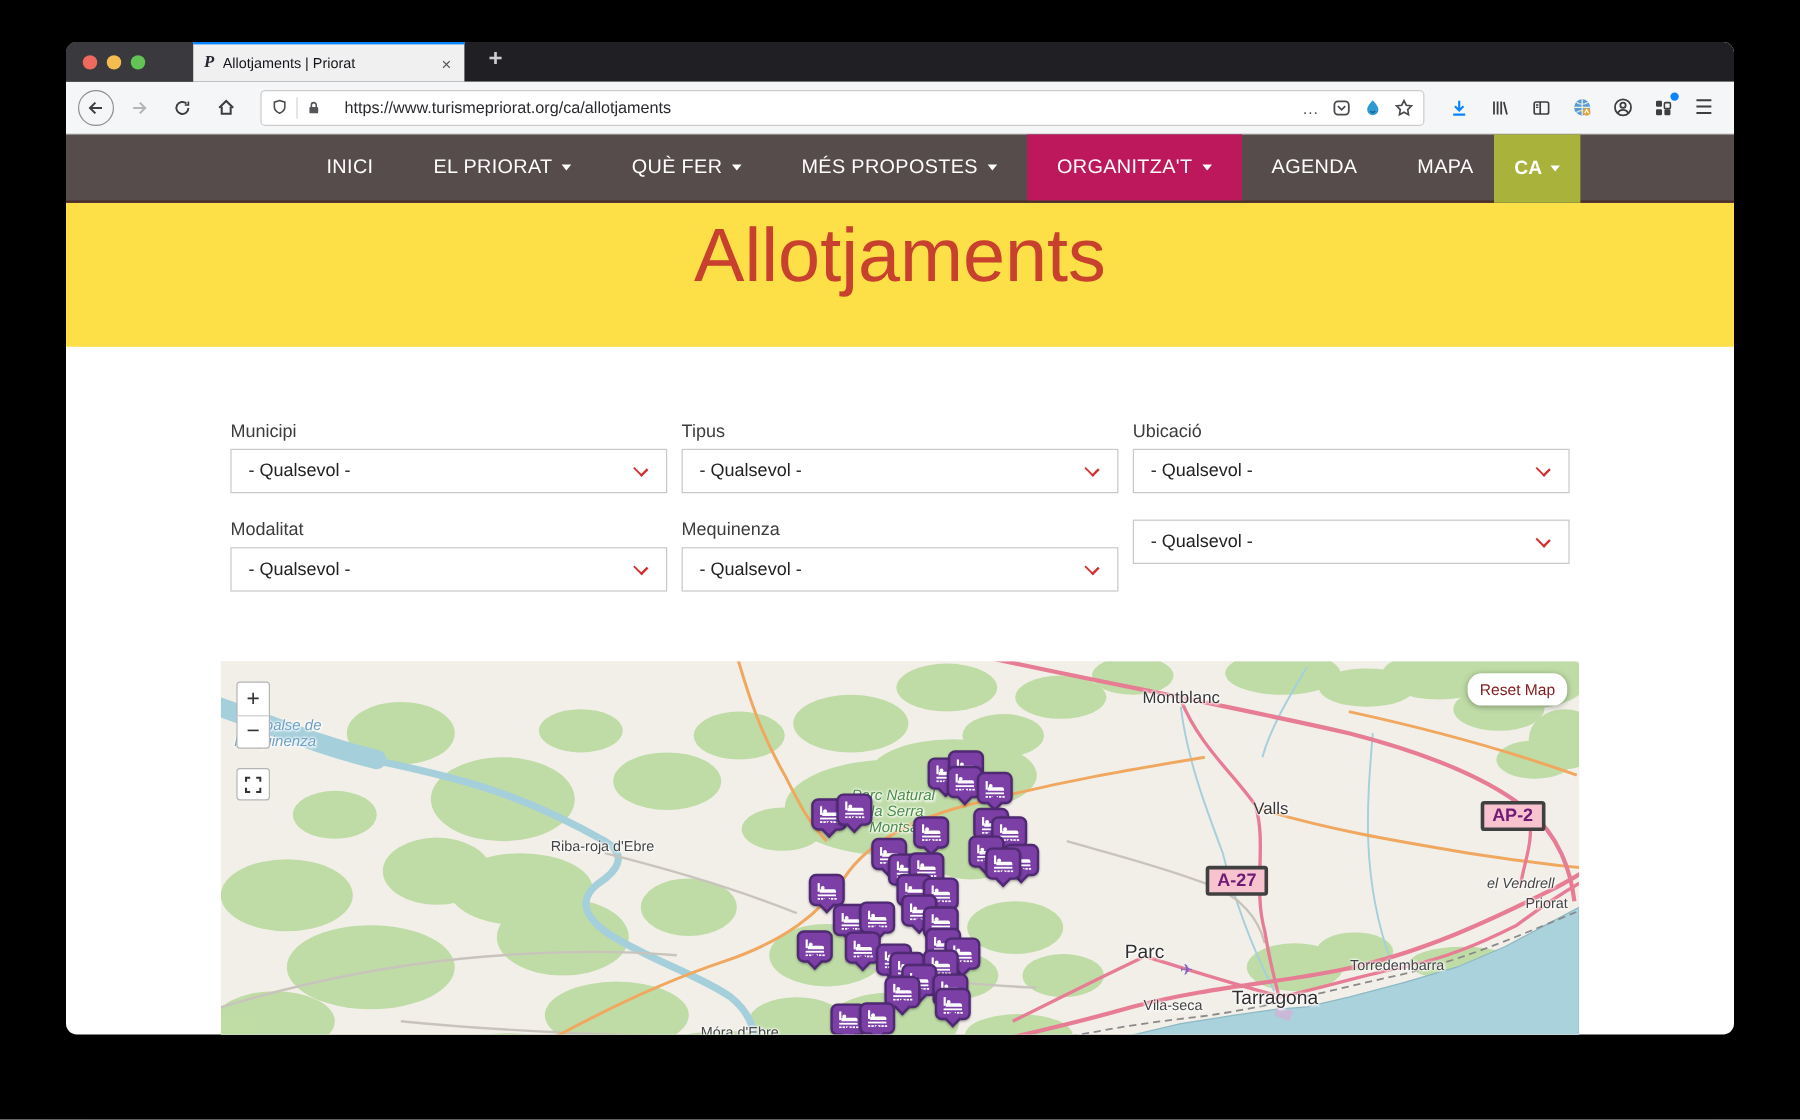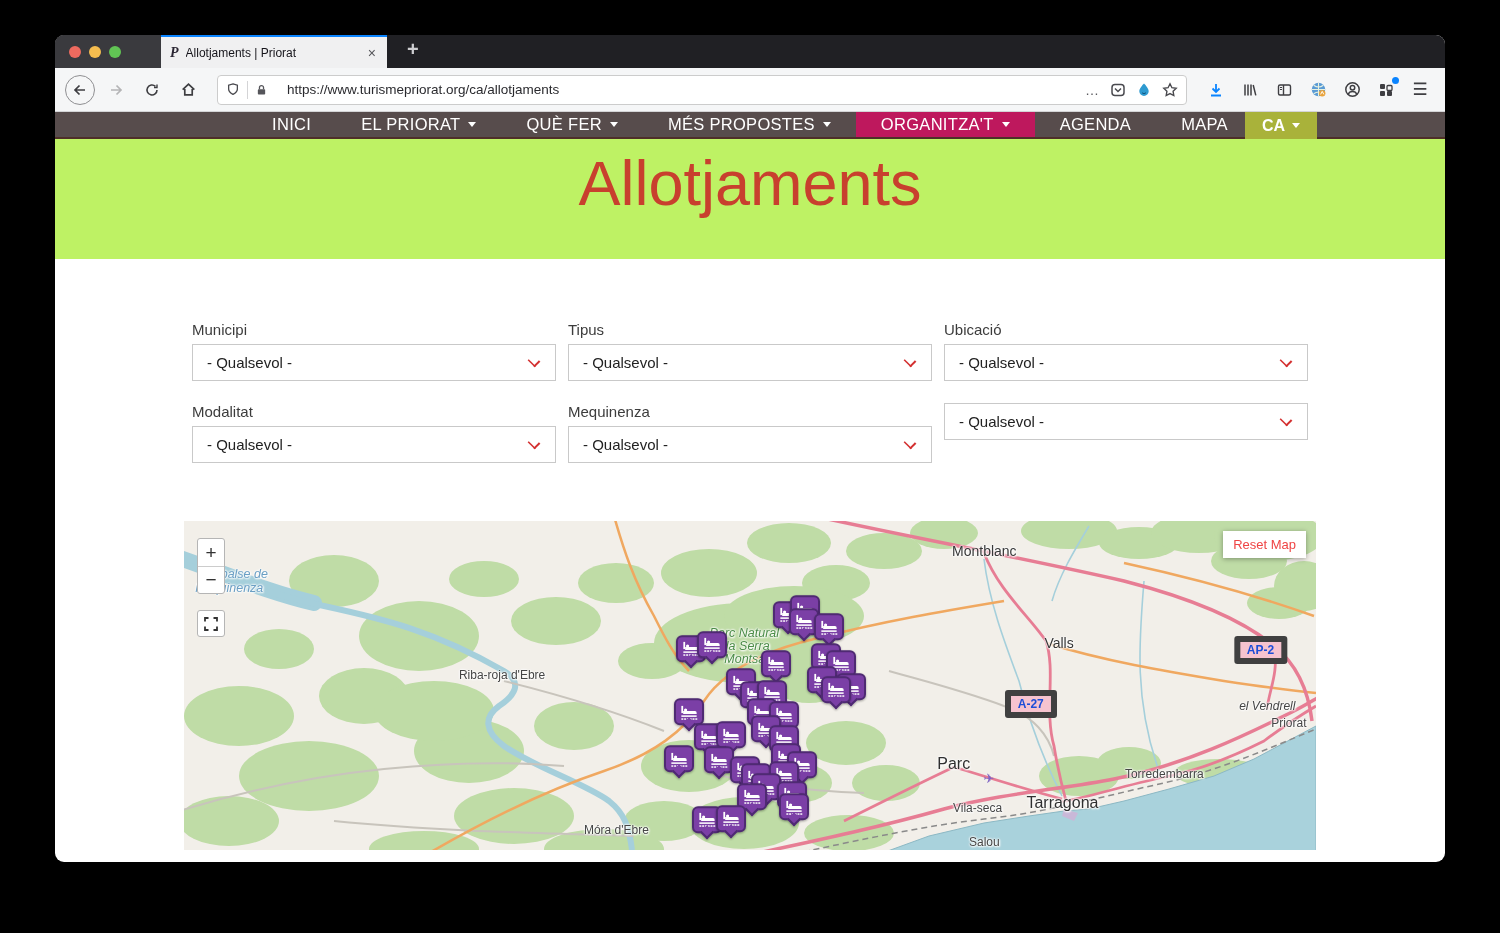--- a/index.html
+++ b/index.html
@@ -42,36 +42,36 @@
   .urlbar .sep { width:1px; height:18px; background:#d4d4d6; }
   .urltext { flex:1; font-size:13.5px; color:#2a2a2e; white-space:nowrap; overflow:hidden;padding-left:12px; }
   .urlicons { display:flex; align-items:center; gap:10px; }
   .dots { color:#5a5a5e; font-size:14px; letter-spacing:1px; }
   .rt-icons { display:flex; align-items:center; gap:4px; }
   .extdot { position:relative; }
   .extdot .dot { position:absolute; right:2px; top:2px; width:7px; height:7px; border-radius:50%; background:#0a84ff; }
   .burger { font-size:17px; color:#3e3e42; }
   
   .mainnav {
-    height:27px; background:#574c4c; display:flex; align-items:stretch; justify-content:center;
+    height:57px; background:#574c4c; display:flex; align-items:stretch; justify-content:center;
     position:relative; border-bottom:2px solid #4e2f28;
   }
   .nav-item {
     display:flex; align-items:center; gap:8px; padding:0 25px;
     color:#fff; font-size:16.5px; letter-spacing:.3px; cursor:pointer;
   }
   .nav-item.active { background:#be185d; }
   .caret { width:0; height:0; border-left:4.5px solid transparent; border-right:4.5px solid transparent; border-top:5.5px solid #fff; }
   .lang {
     position:absolute; right:128px; top:0; bottom:-2px; background:#a9b23a;
     display:flex; align-items:center; gap:7px; padding:0 17px;
     color:#fff; font-size:16px; font-weight:bold; cursor:pointer;
   }
   
-  .hero { height:120px; background:#bef264; text-align:center; }
+  .hero { height:120px; background:#fde047; text-align:center; }
   .hero h1 { margin:0; padding-top:8px; font-size:63px; font-weight:400; color:#c8402e; }
   
   .filters {
     width:1116px; margin:62px auto 0; display:grid;
     grid-template-columns:repeat(3,1fr); column-gap:12px; row-gap:22px;
   }
   .fgroup .flabel { display:block; font-size:15px; color:#3c3c3c; margin-bottom:6px; }
   .select {
     height:37px; border:1px solid #c9c9c9; background:#fff; position:relative;
     display:flex; align-items:center; padding:0 14px; font-size:15px; color:#222; cursor:pointer;
@@ -88,22 +88,22 @@
   }
   .map svg.base { position:absolute; left:0; top:0; width:100%; height:100%; }
   .mlabel { position:absolute; transform:translate(-50%,-50%); white-space:nowrap;
     text-shadow:0 0 2px #fff,0 0 2px #fff,0 0 3px #fff,1px 1px 2px #fff; z-index:3; }
   .mlabel.city { font-size:16px; color:#2f2f2f; }
   .mlabel.town { font-size:14px; color:#373737; }
   .mlabel.village { font-size:12px; color:#454545; }
   .mlabel.park { font-size:12.5px; color:#4b8c47; font-style:italic; }
   .mlabel.water { font-size:12.5px; color:#6b9fc4; font-style:italic; }
   .badge { position:absolute; transform:translate(-50%,-50%); z-index:3;
-    background:#f6c3cf; border:6px solid #404040; border-radius:3px;
-    padding:1px 7px; font-size:12px; font-weight:bold; color:#1d4ed8; }
+    background:#f6c3cf; border:3px solid #404040; border-radius:3px;
+    padding:1px 7px; font-size:15px; font-weight:bold; color:#701a75; }
   .airport { position:absolute; transform:translate(-50%,-50%); color:#7f63c4; font-size:13px; z-index:3; }
   .marker { position:absolute; transform:translate(-50%,-80%); z-index:5;
     filter:drop-shadow(0 1px 1px rgba(0,0,0,.35)); cursor:pointer; }
   .marker .mbody {
     width:30px; height:27px; background:#7b3fa6; border:2px solid #4f2a73; border-radius:6px;
     display:flex; align-items:center; justify-content:center;
   }
   .marker .tip {
     width:10px; height:10px; background:#7b3fa6;
     border-right:2px solid #4f2a73; border-bottom:2px solid #4f2a73;
@@ -111,21 +111,21 @@
   }
   .zoomctrl { position:absolute; left:13px; top:17px; width:28px; z-index:6;
     background:#fff; border:1px solid #b5b5b5; border-radius:3px; overflow:hidden; }
   .zbtn { width:100%; height:27px; display:flex; align-items:center; justify-content:center;
     font-size:19px; color:#333; cursor:pointer; }
   .zbtn + .zbtn { border-top:1px solid #ccc; }
   .fsctrl { position:absolute; left:13px; top:89px; width:28px; height:27px; z-index:6;
     background:#fff; border:1px solid #b5b5b5; border-radius:3px;
     display:flex; align-items:center; justify-content:center; cursor:pointer; }
   .reset { position:absolute; right:10px; top:10px; z-index:6;
-    background:#fff; border-radius:0; padding:6px 10px; font-size:13px; color:#ef4444;
+    background:#fff; border-radius:12px; padding:6px 10px; font-size:13px; color:#7f1d1d;
     box-shadow:0 1px 5px rgba(0,0,0,.35); cursor:pointer;text-align:right; }
 </style>
 </head>
 <body>
 
 <div class="window">
 
   <div class="tabbar">
     <div class="frame-left"></div>
     <div class="lights">

